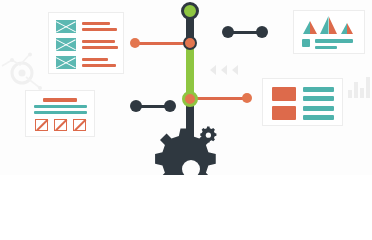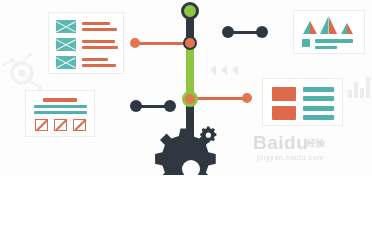--- a/index.html
+++ b/index.html
@@ -247,19 +247,14 @@
                  L-0.2 11.7 L-2.2 11.3 L-2.2 8.2 L-0.2 7.8
                  L0.8 5.4 L-0.5 3.4 L1.7 1.2 L3.7 2.5
                  L6.1 1.5 L6.5 -0.5 L9.6 -0.5 Z" transform="translate(2,1) scale(0.78)"></path>
       </g>
       <circle cx="8.4" cy="9.2" r="2.6" fill="#fdfdfd"></circle>
     </svg>
   </div>
 
   <div class="abs dark" style="left:186px;top:118px;width:8px;height:18px;"></div>
 
-  <div class="abs" style="left:253px;top:132px;width:118px;height:34px;">
-    <span class="wm wm-main" style="left:0px;top:0px;">Baidu</span>
-    <span class="wm wm-cn" style="left:54px;top:5px;">经验</span>
-    <span class="wm wm-sub" style="left:4px;top:22px;">jingyan.baidu.com</span>
-  </div>
 
 </div>
 
 </body></html>

